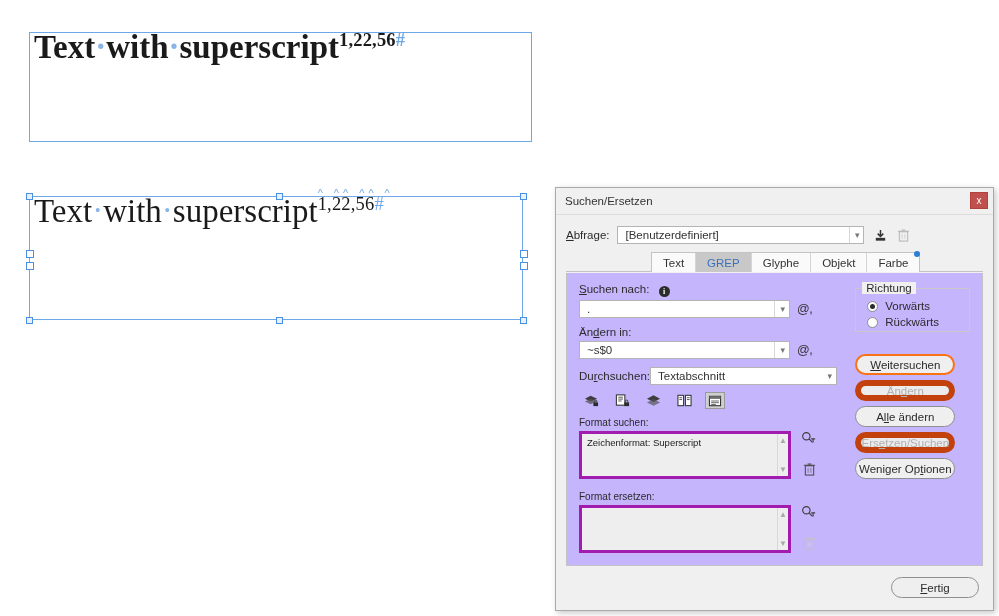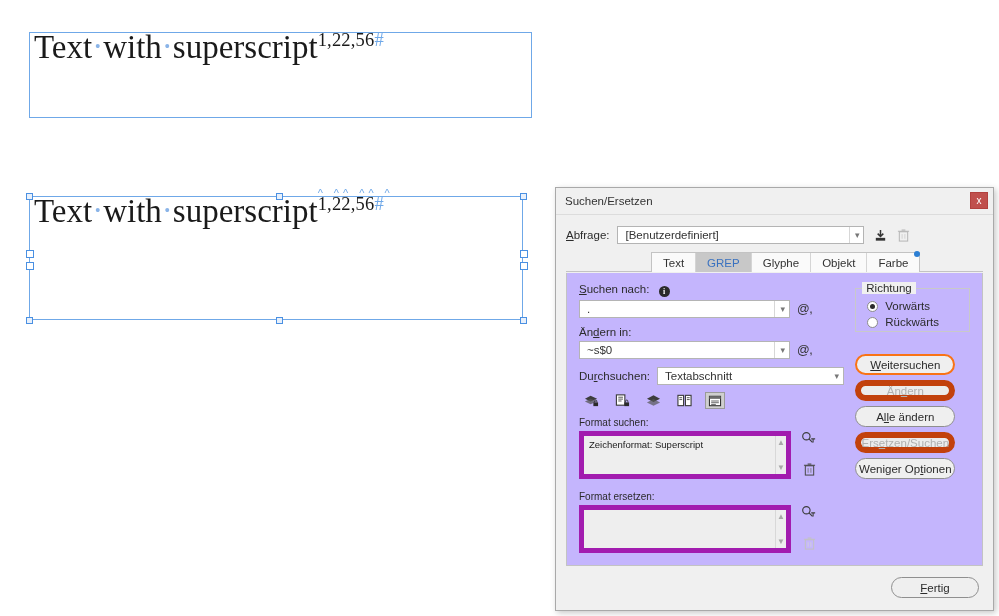--- a/index.html
+++ b/index.html
@@ -22,21 +22,21 @@
     width: 999px; height: 616px;
     background: #ffffff;
   }
 
   .text-frame {
     position: absolute;
     border: 1px solid #6fa8e8;
     box-sizing: border-box;
     background: transparent;
   }
-  #frame-1 { left: 29px;  top: 32px;  width: 503px; height: 86px; }
+  #frame-1 { left: 29px;  top: 32px;  width: 503px; height: 110px; font-weight: bold; }
   #frame-2 { left: 29px;  top: 196px; width: 494px; height: 124px; }
 
   .frame-text {
     position: absolute;
     left: 4px;
     top: -4px;
     white-space: nowrap;
     font-family: "Liberation Serif", serif;
     font-size: 33px;
     color: #1a1a1a;
@@ -334,21 +334,21 @@
     border: 1px solid #9a9a9a;
   }
 
   
   .fmt-label { font-size: 10px; margin-bottom: 3px; }
   .fmt-wrap { display: flex; align-items: flex-start; }
   .fmt-box {
     width: 212px;
     height: 48px;
     background: #eeeeee;
-    border: 5px solid #a21caf;
+    border: 3px solid #a21caf;
     position: relative;
     box-sizing: border-box;
     padding: 3px 5px;
     font-size: 9.5px;
     color: #1a1a1a;
     overflow: hidden;
   }
   .fmt-box .sbar {
     position: absolute;
     right: 0; top: 0;
@@ -511,21 +511,21 @@
           <div class="field-row">
             <div class="combo sep" style="width:211px;">
               <span>~s$0</span>
               <span class="chev">▾</span>
             </div>
             <span class="at-btn">@,</span>
           </div>
 
           <div class="row" style="margin-bottom:2px;">
             <span class="lbl">Du<span class="u">r</span>chsuchen:</span>
-            <div class="combo" style="width:187px; margin-left:7px;">
+            <div class="combo" style="width:187px; ">
               <span>Textabschnitt</span>
               <span class="chev">▾</span>
             </div>
           </div>
 
           <div class="scope-icons">
             <div class="scope-icon">
               <svg width="17" height="15" viewBox="0 0 18 16">
                 <path d="M2 6 L8 3 L15 6 L8 9 Z" fill="#3d3d3d"></path>
                 <path d="M2 9 L8 6 L15 9 L8 12 Z" fill="#555" opacity="0.75"></path>

